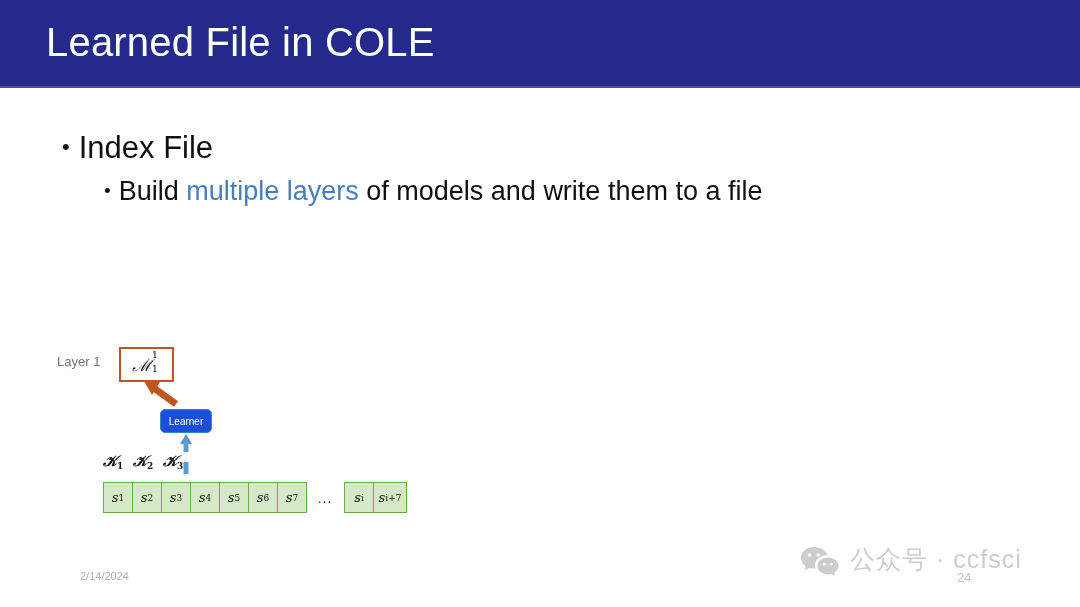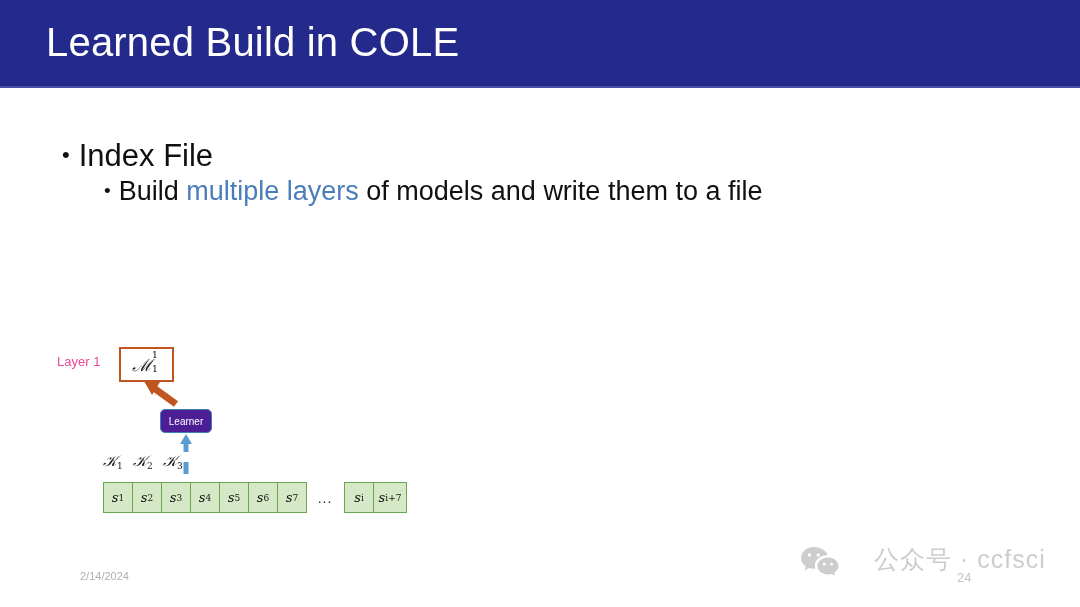--- a/index.html
+++ b/index.html
@@ -45,21 +45,21 @@
     letter-spacing: 0.2px;
     white-space: nowrap;
   }
 
   
   #bullet-level1 {
     position: absolute;
     left: 62px;
     top: 130px;
     font-size: 31px;
-    line-height: 50px;
+    line-height: 34px;
     color: #101010;
     white-space: nowrap;
   }
   #bullet-level1 .dot {
     font-size: 22px;
     vertical-align: 4px;
     margin-right: 9px;
   }
   #bullet-level2 {
     position: absolute;
@@ -88,21 +88,21 @@
     width: 1080px;
     height: 607px;
     pointer-events: none;
   }
 
   #layer-label {
     position: absolute;
     left: 57px;
     top: 354px;
     font-size: 13px;
-    color: #ec4899;
+    color: #737373;
     white-space: nowrap;
   }
 
   #model-box {
     position: absolute;
     left: 119px;
     top: 347px;
     width: 55px;
     height: 35px;
     border: 2px solid #c0561f;
@@ -143,21 +143,21 @@
     font-size: 10px;
   }
 
   #learner-box {
     position: absolute;
     left: 160px;
     top: 409px;
     width: 52px;
     height: 24px;
     border-radius: 5px;
-    background: #4c1d95;
+    background: #1d4ed8;
     border: 1px solid #3d81ba;
     box-sizing: border-box;
     display: flex;
     align-items: center;
     justify-content: center;
   }
   #learner-label {
     font-size: 10px;
     color: #ffffff;
     white-space: nowrap;
@@ -170,20 +170,21 @@
     top: 452px;
     font-family: "DejaVu Serif", serif;
     font-style: italic;
     font-size: 15px;
     color: #151515;
     white-space: nowrap;
   }
   #key-labels .key {
     display: inline-block;
     width: 30px;
+    font-weight: bold;
   }
   .ksub {
     font-size: 9px;
     font-style: normal;
     vertical-align: -3px;
   }
 
   
   #data-row {
     position: absolute;
@@ -236,21 +237,20 @@
     white-space: nowrap;
   }
   #watermark {
     position: absolute;
     left: 800px;
     top: 543px;
     display: flex;
     align-items: center;
     color: #cdcdcd;
     white-space: nowrap;
-    gap: 24px;
   }
   #wechat-icon {
     margin-right: 10px;
     display: block;
   }
   #watermark-text {
     font-size: 25px;
     letter-spacing: 1px;
     color: #cdcdcd;
   }
@@ -262,21 +262,21 @@
     color: #c4c4c4;
   }
 </style>
 </head>
 <body>
 
 <div id="slide">
 
   <div id="title-bar"></div>
   <div id="title-bar-underline"></div>
-  <div id="slide-title">Learned Build in COLE</div>
+  <div id="slide-title">Learned File in COLE</div>
 
   <div id="bullet-level1">
     <span class="dot">•</span><span>Index File</span>
   </div>
 
   <div id="bullet-level2">
     <span class="dot">•</span><span>Build </span><span class="accent-text">multiple layers</span><span> of models and write them to a file</span>
   </div>
 
   <svg id="diagram" viewBox="0 0 1080 607" xmlns="http://www.w3.org/2000/svg">

